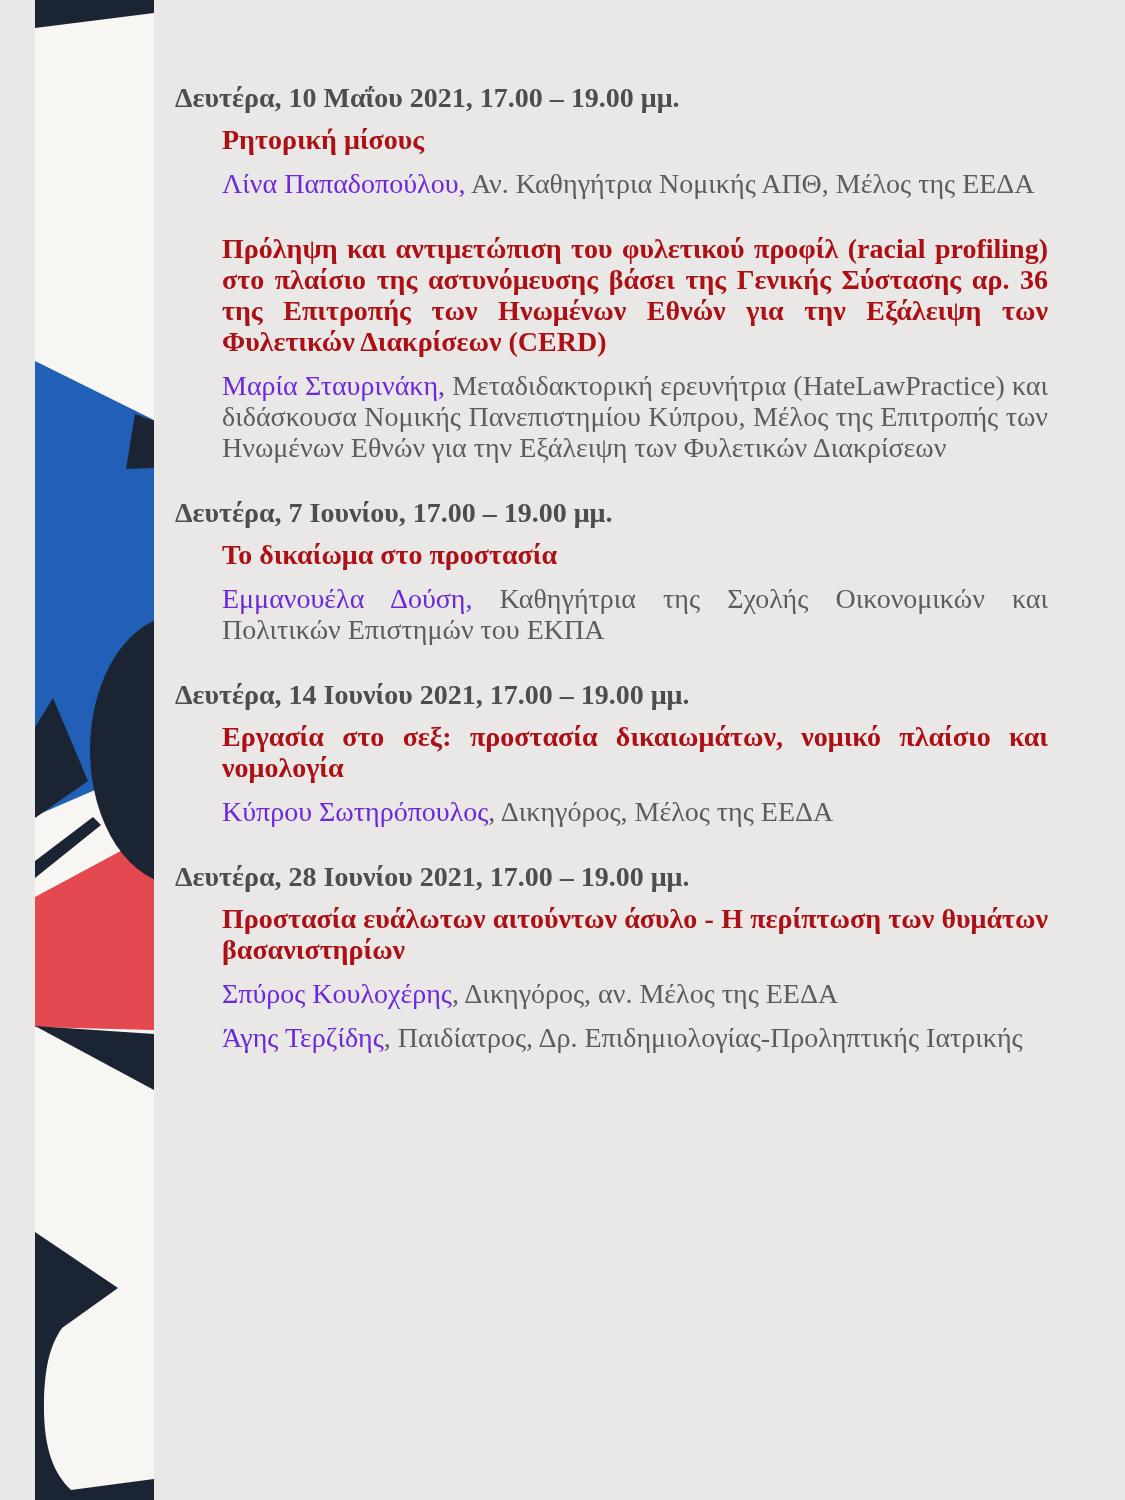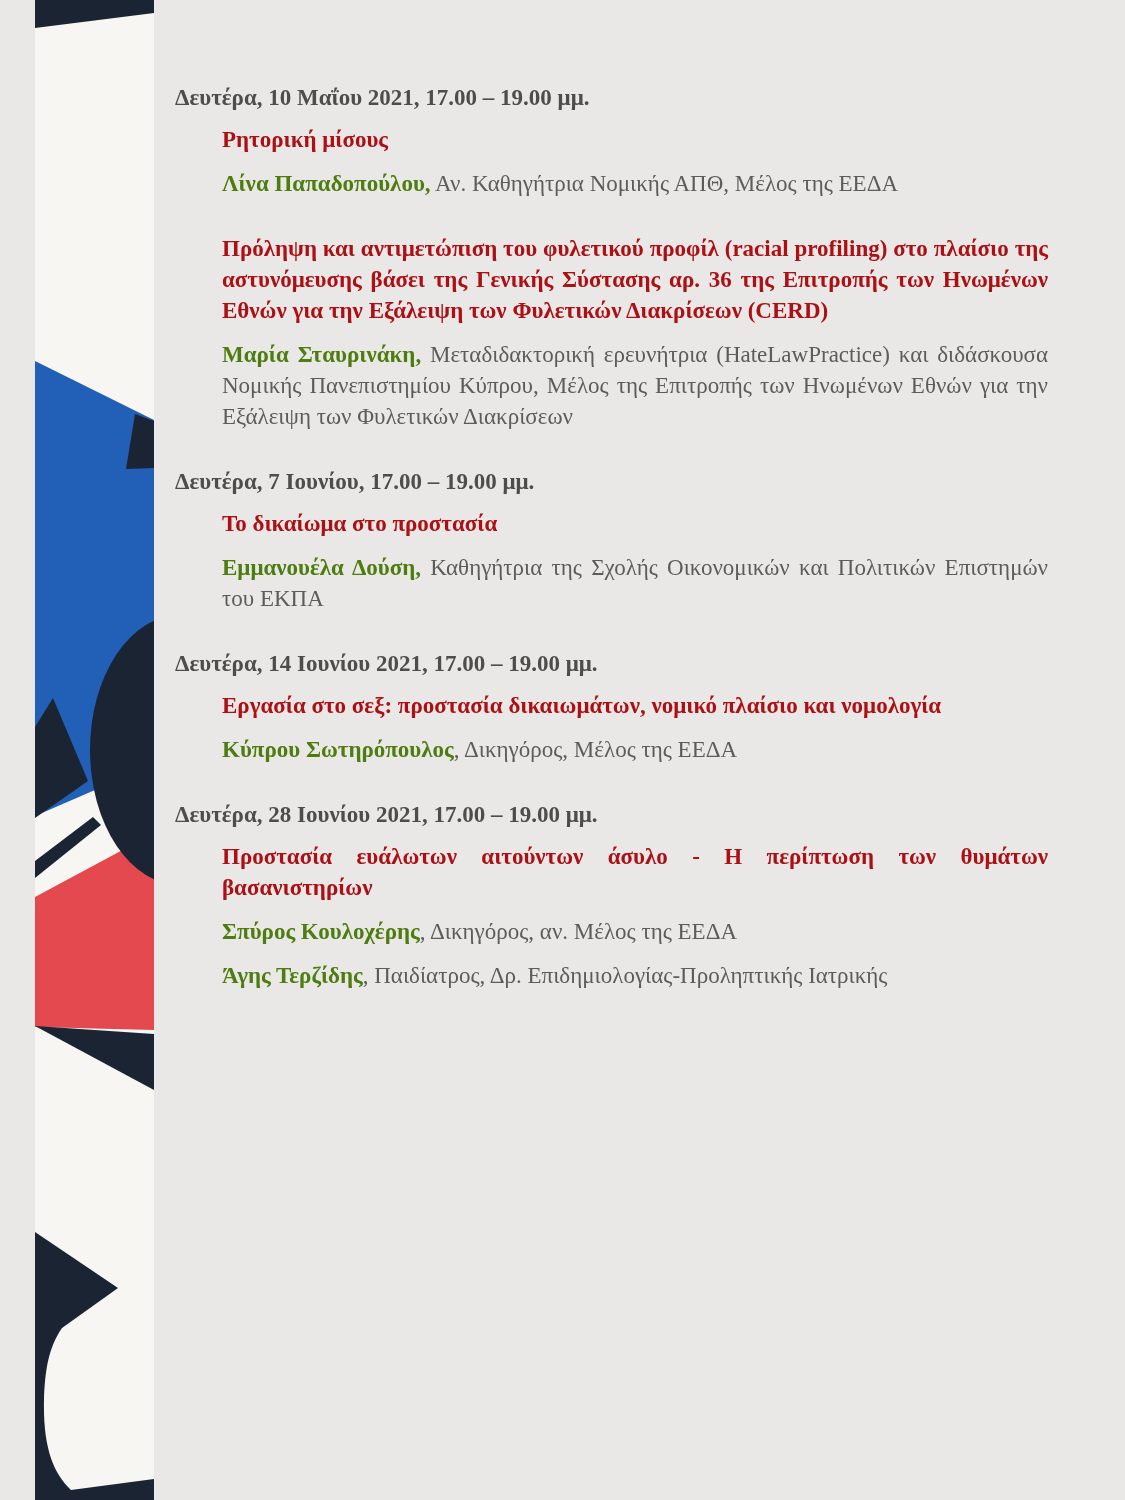--- a/index.html
+++ b/index.html
@@ -9,38 +9,38 @@
     position:relative;
     font-family:"Liberation Serif","DejaVu Serif",serif;
     overflow:hidden;
   }
   .art-strip{
     position:absolute;left:0;top:0;width:200px;height:1500px;
   }
   .content{
     position:absolute;left:175px;top:82px;width:873px;
     color:#5d5c5c;
-    font-size:23px;line-height:31px;
+    font-size:28px;line-height:31px;
   }
   .entry{margin-bottom:34px;}
   .date{
     font-weight:bold;color:#4e4d4d;
     margin:0 0 11px 0;
   }
   .indent{margin-left:47px;}
   .title{
     color:#ac1015;font-weight:bold;
     text-align:justify;
     margin:0 0 13px 0;
   }
   .speaker{
     text-align:justify;
     margin:0 0 13px 0;
   }
-  .speaker .name{font-weight:bold;color:#4d7c0f;}
+  .speaker .name{font-weight:normal;color:#6d28d9;}
   .speaker:last-child{margin-bottom:0;}
 </style>
 </head>
 <body style="background: rgb(233, 232, 230);">
 
 <svg class="art-strip" viewBox="0 0 200 1500" xmlns="http://www.w3.org/2000/svg" aria-hidden="true">
   <defs>
     <clipPath id="stripClip">
         <rect x="35" y="0" width="119" height="1500"></rect>
       </clipPath>

